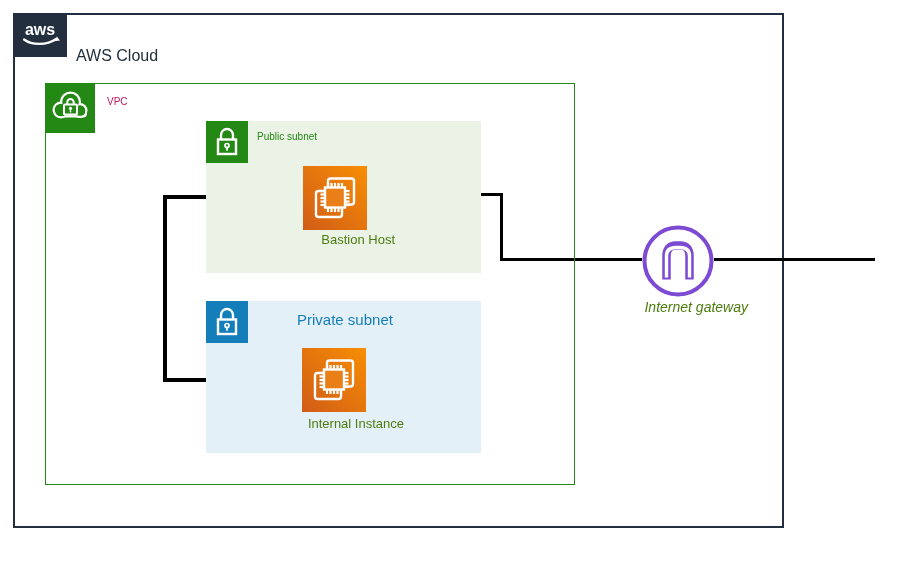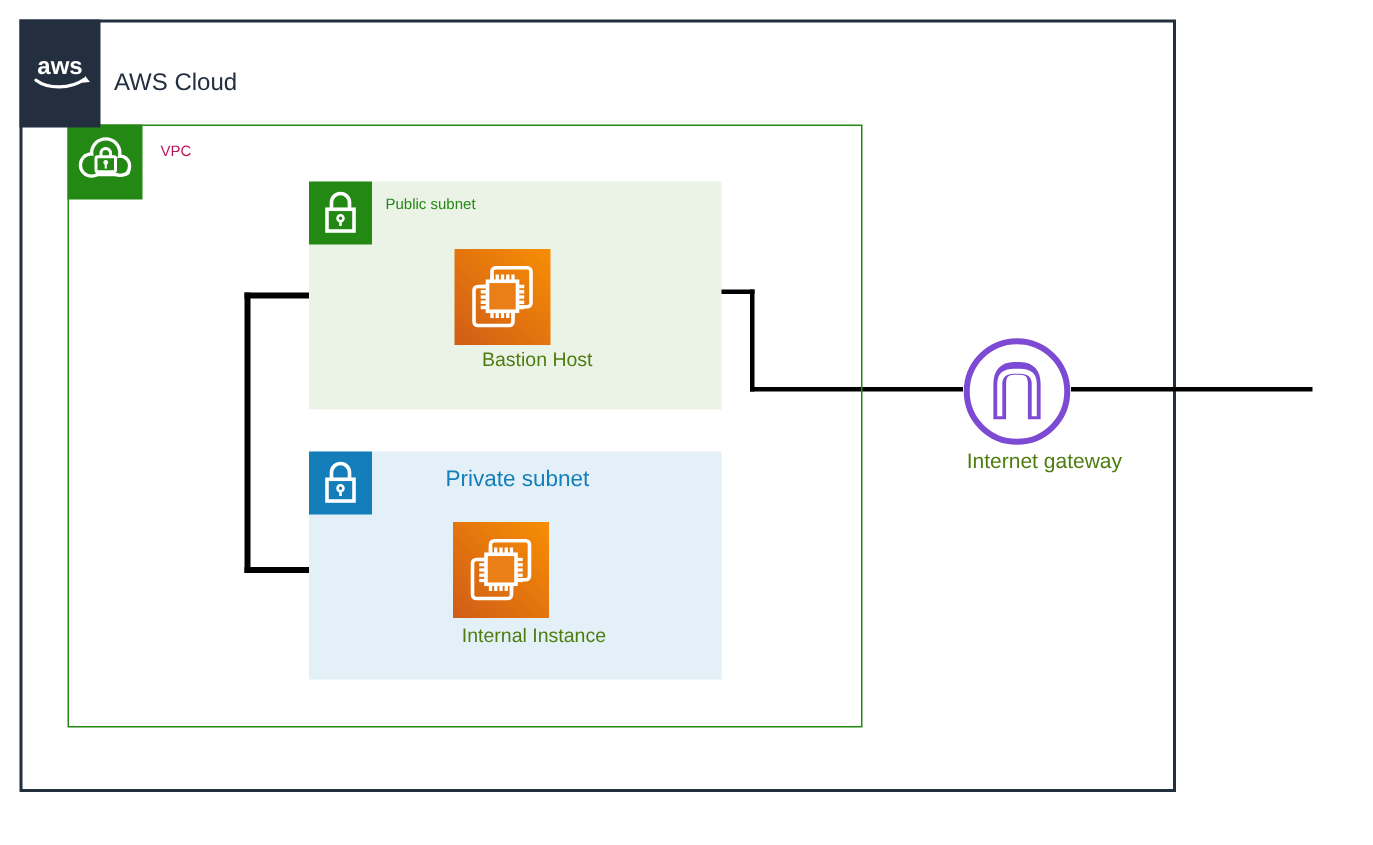--- a/index.html
+++ b/index.html
@@ -14,21 +14,21 @@
   }
   .abs { position: absolute; }
 
   
   .aws-cloud-box {
     left: 13px; top: 13px; width: 771px; height: 515px;
     border: 2px solid #232F3E;
     background: transparent;
   }
   .aws-logo {
-    left: 13px; top: 13px; width: 54px; height: 72px;
+    left: 13px; top: 13px; width: 54px; height: 44px;
     background: #232F3E;
     display: flex; align-items: center; justify-content: center;
   }
   .aws-cloud-label {
     left: 76px; top: 24px;
     font-size: 16px; color: #232F3E;
     white-space: nowrap;
     margin-top: 23px;
   }
   .vpc-box {
@@ -61,21 +61,21 @@
     background: linear-gradient(45deg, #D05C17 0%, #F78E04 100%);
   }
   .bastion-icon  { left: 303px; top: 166px; }
   .internal-icon { left: 302px; top: 348px; }
   .node-label {
     font-size: 13px; color: #4d7c0f; text-align: right; white-space: nowrap;
   }
   .bastion-label  { left: 275px; top: 232px; width: 120px; }
   .internal-label { left: 264px; top: 416px; width: 140px; }
   .igw-icon { left: 640px; top: 223px; width: 76px; height: 76px; }
-  .igw-label { left: 608px; top: 299px; width: 140px; font-size: 14px; }
+  .igw-label { left: 608px; top: 299px; width: 140px; font-size: 14px; font-style: italic; }
 
   
   .edge { background: #000000; }
   .edge-v1 { left: 163px; top: 195px; width: 4px;  height: 187px; }
   .edge-h1 { left: 163px; top: 195px; width: 140px; height: 4px; }
   .edge-h2 { left: 163px; top: 378px; width: 139px; height: 4px; }
   .edge-h3 { left: 367px; top: 193px; width: 136px; height: 3px; }
   .edge-v2 { left: 500px; top: 193px; width: 3px;  height: 68px; }
   .edge-h4 { left: 500px; top: 258px; width: 142px; height: 3px; }
   .edge-h5 { left: 714px; top: 258px; width: 161px; height: 3px; }

